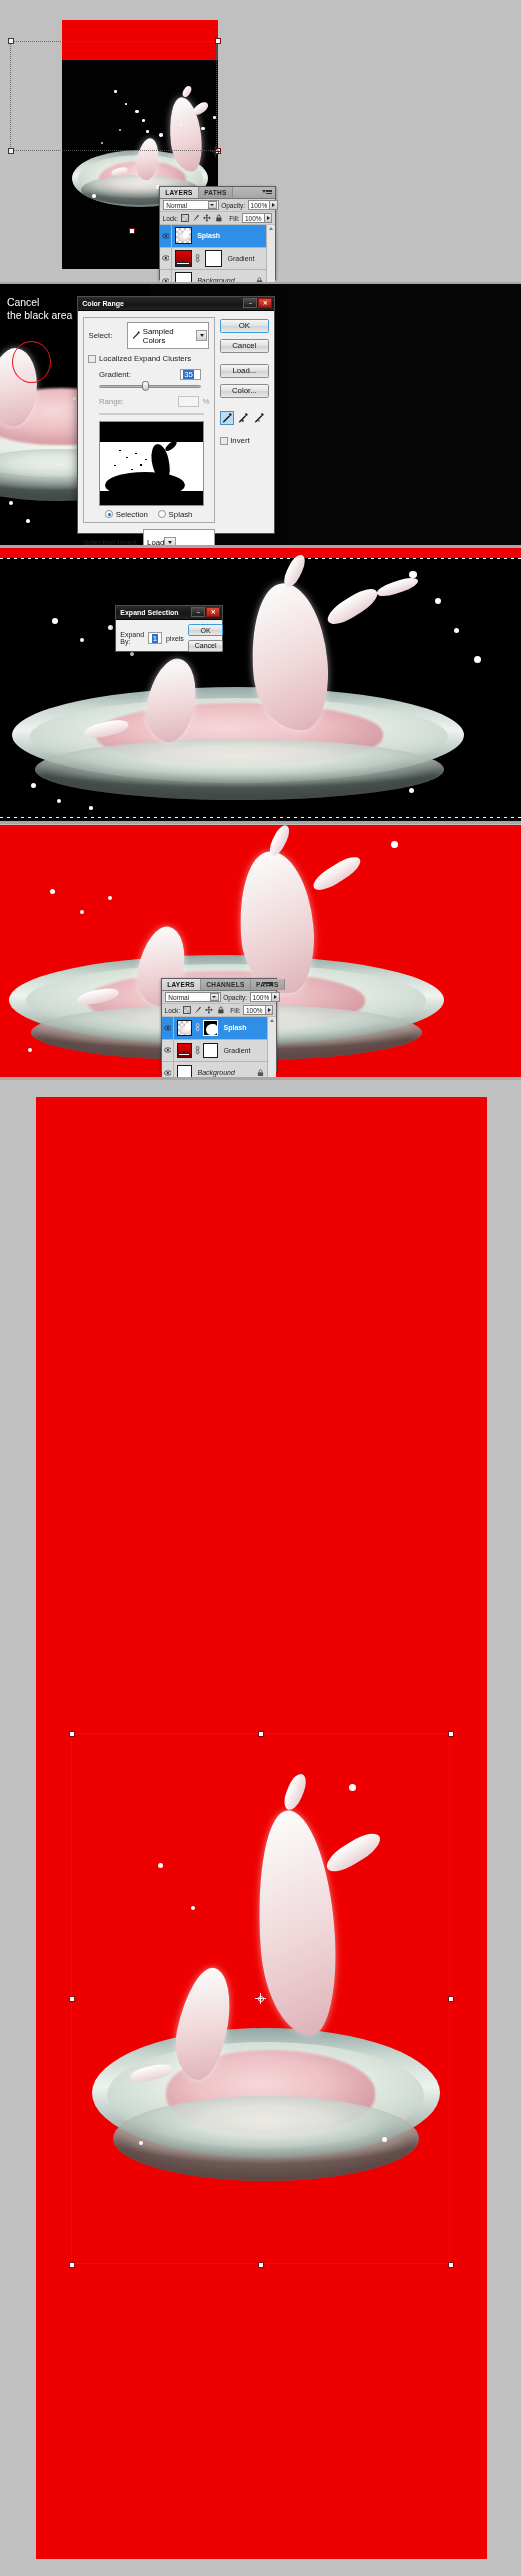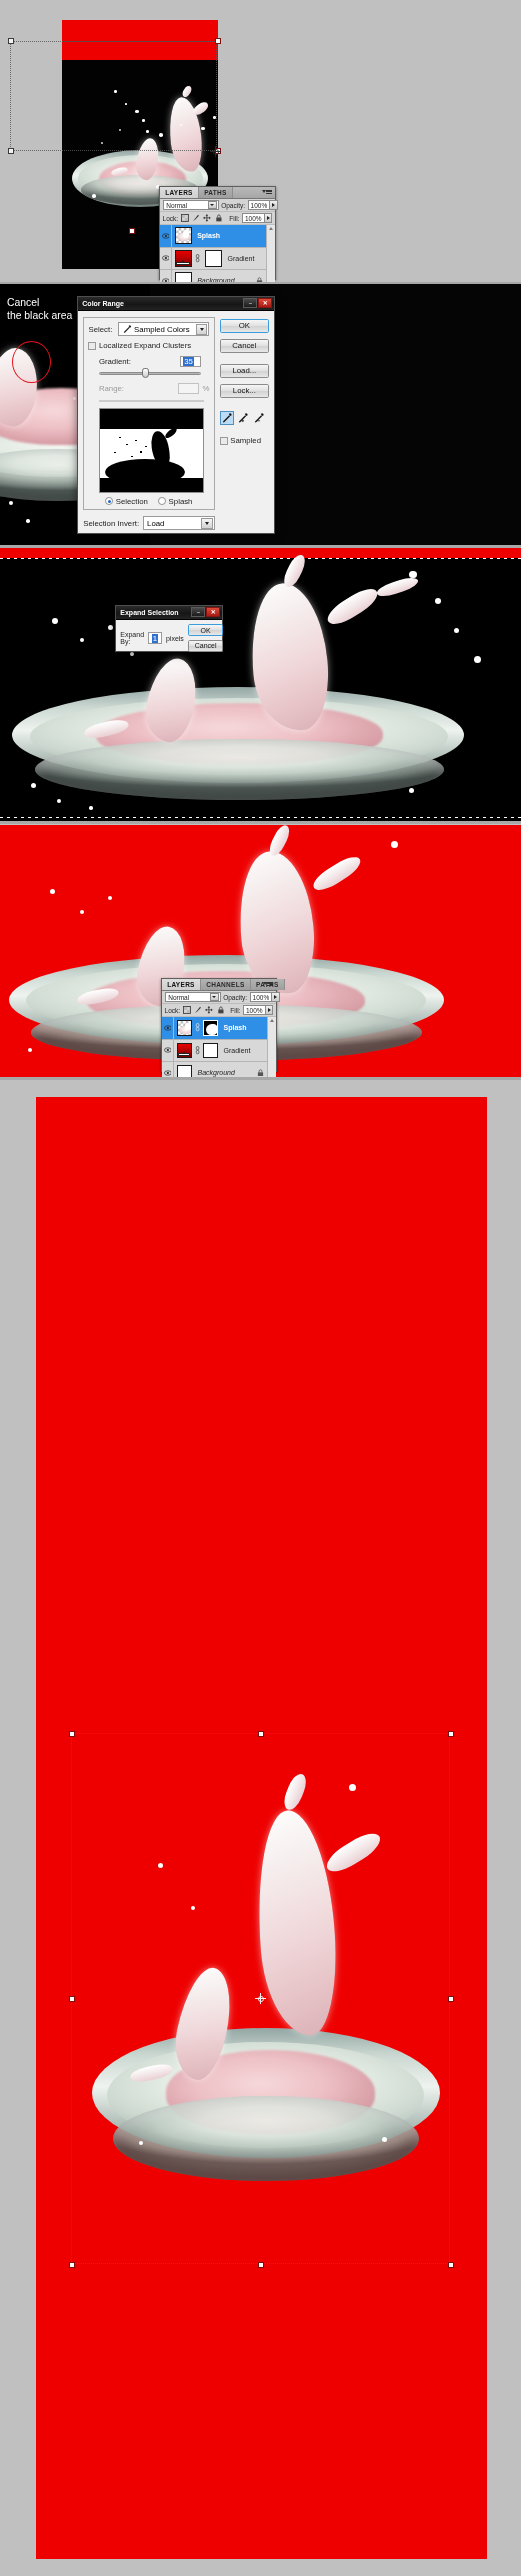--- a/index.html
+++ b/index.html
@@ -222,22 +222,22 @@
   .dlg-lbl { font-size:7.8px; color:#222; }
   .dlg-lbl.muted { color:#9a9a9a; }
   .dlg-input {
     background:#fff; border:0.9px solid #9a9a9a; height:11.3px;
     display:flex; align-items:center; padding:0 2.6px; font-size:7.8px;
   }
   .dlg-input.selected-val { color:#fff; }
   .dlg-input.selected-val span { background:#2f6fd0; color:#fff; padding:0 0.9px; }
   .dlg-input.disabled { background:#f4f4f4; border-color:#c3c3c3; }
   .dlg-select {
-    background:#fff; border:0.9px solid #9a9a9a; height:14px;
-    display:flex; align-items:center; justify-content:space-between;
+    background:#fff; border:0.9px solid #9a9a9a; height:27px;
+    display:flex; align-items:center; 
     padding:0 0.9px 0 3.5px; font-size:7.8px;
   }
   .dlg-select .ar {
     width:11.3px; height:11.3px; background:linear-gradient(180deg,#f5f5f5,#d2d2d2);
     border:0.9px solid #9a9a9a; display:flex; align-items:center; justify-content:center;
   }
   .dlg-select .ar i { width:0;height:0;border-left:2.6px solid transparent;border-right:2.6px solid transparent;border-top:3.5px solid #222; }
 
   .btn {
     height:14px; min-width:47px;
@@ -464,21 +464,21 @@
       <div class="win-btns">
         <div class="win-btn">–</div>
         <div class="win-btn close">✕</div>
       </div>
     </div>
 
     <div class="win-body" style="display:flex;gap:5.2px;padding:6px 5.2px;">
 
       <div style="flex:1;">
         <div class="fieldset" style="padding:4.3px 4.3px 3.5px;">
-          <div style="display:flex;align-items:center;gap:6px;">
+          <div style="display:flex;align-items:center;gap:15px;">
             <span class="dlg-lbl">Select:</span>
             <div class="dlg-select" style="flex:1;">
               <span style="display:flex;align-items:center;gap:2.6px;">
                 <svg width="8.7" height="8.7" viewBox="0 0 10 10">
                     <path d="M1 9 L2.2 8.8 L8 3 L7 2 L1.2 7.8 Z" fill="#222"></path>
                     <rect x="6.6" y="0.6" width="2.8" height="2" rx="1" transform="rotate(45 8 1.6)" fill="#222"></rect>
                   </svg>
                 <span>Sampled Colors</span>
               </span>
               <span class="ar">
@@ -549,21 +549,21 @@
                 <i></i>
               </span>
           </div>
         </div>
       </div>
 
       <div style="width:49px;display:flex;flex-direction:column;gap:6px;padding-top:1.7px;">
         <div class="btn default">OK</div>
         <div class="btn">Cancel</div>
         <div class="btn" style="margin-top:5.2px;">Load...</div>
-        <div class="btn">Lock...</div>
+        <div class="btn">Color...</div>
 
         <div style="display:flex;gap:3.5px;align-items:center;margin-top:7px;">
           <span class="eyedropper active" style="padding:0.9px;">
             <svg width="10.4" height="10.4" viewBox="0 0 12 12">
                 <path d="M1 11 L2.6 10.6 L9.4 3.8 L8.2 2.6 L1.4 9.4 Z" fill="#1a1a1a"></path>
                 <rect x="8" y="0.6" width="3.2" height="2.4" rx="1.2" transform="rotate(45 9.6 1.8)" fill="#1a1a1a"></rect>
               </svg>
           </span>
           <span class="eyedropper" style="padding:0.9px;">
             <svg width="10.4" height="10.4" viewBox="0 0 12 12">
@@ -576,21 +576,21 @@
             <svg width="10.4" height="10.4" viewBox="0 0 12 12">
                 <path d="M1 11 L2.6 10.6 L9.4 3.8 L8.2 2.6 L1.4 9.4 Z" fill="#1a1a1a"></path>
                 <rect x="8" y="0.6" width="3.2" height="2.4" rx="1.2" transform="rotate(45 9.6 1.8)" fill="#1a1a1a"></rect>
                 <path d="M4 9 h3" stroke="#1a1a1a" stroke-width=".9"></path>
               </svg>
           </span>
         </div>
 
         <div style="display:flex;align-items:center;gap:2.6px;margin-top:5.2px;">
           <span class="cb"></span>
-          <span class="dlg-lbl">Sampled</span>
+          <span class="dlg-lbl">Invert</span>
         </div>
       </div>
     </div>
   </div>
 </section>
 
 <div class="hr-sep" style="top:545px;"></div>
 
 <section class="panel" style="top:548px;height:275px;">
   <div class="photo" style="left:0;top:0;width:522px;height:275px;background:#000;">

